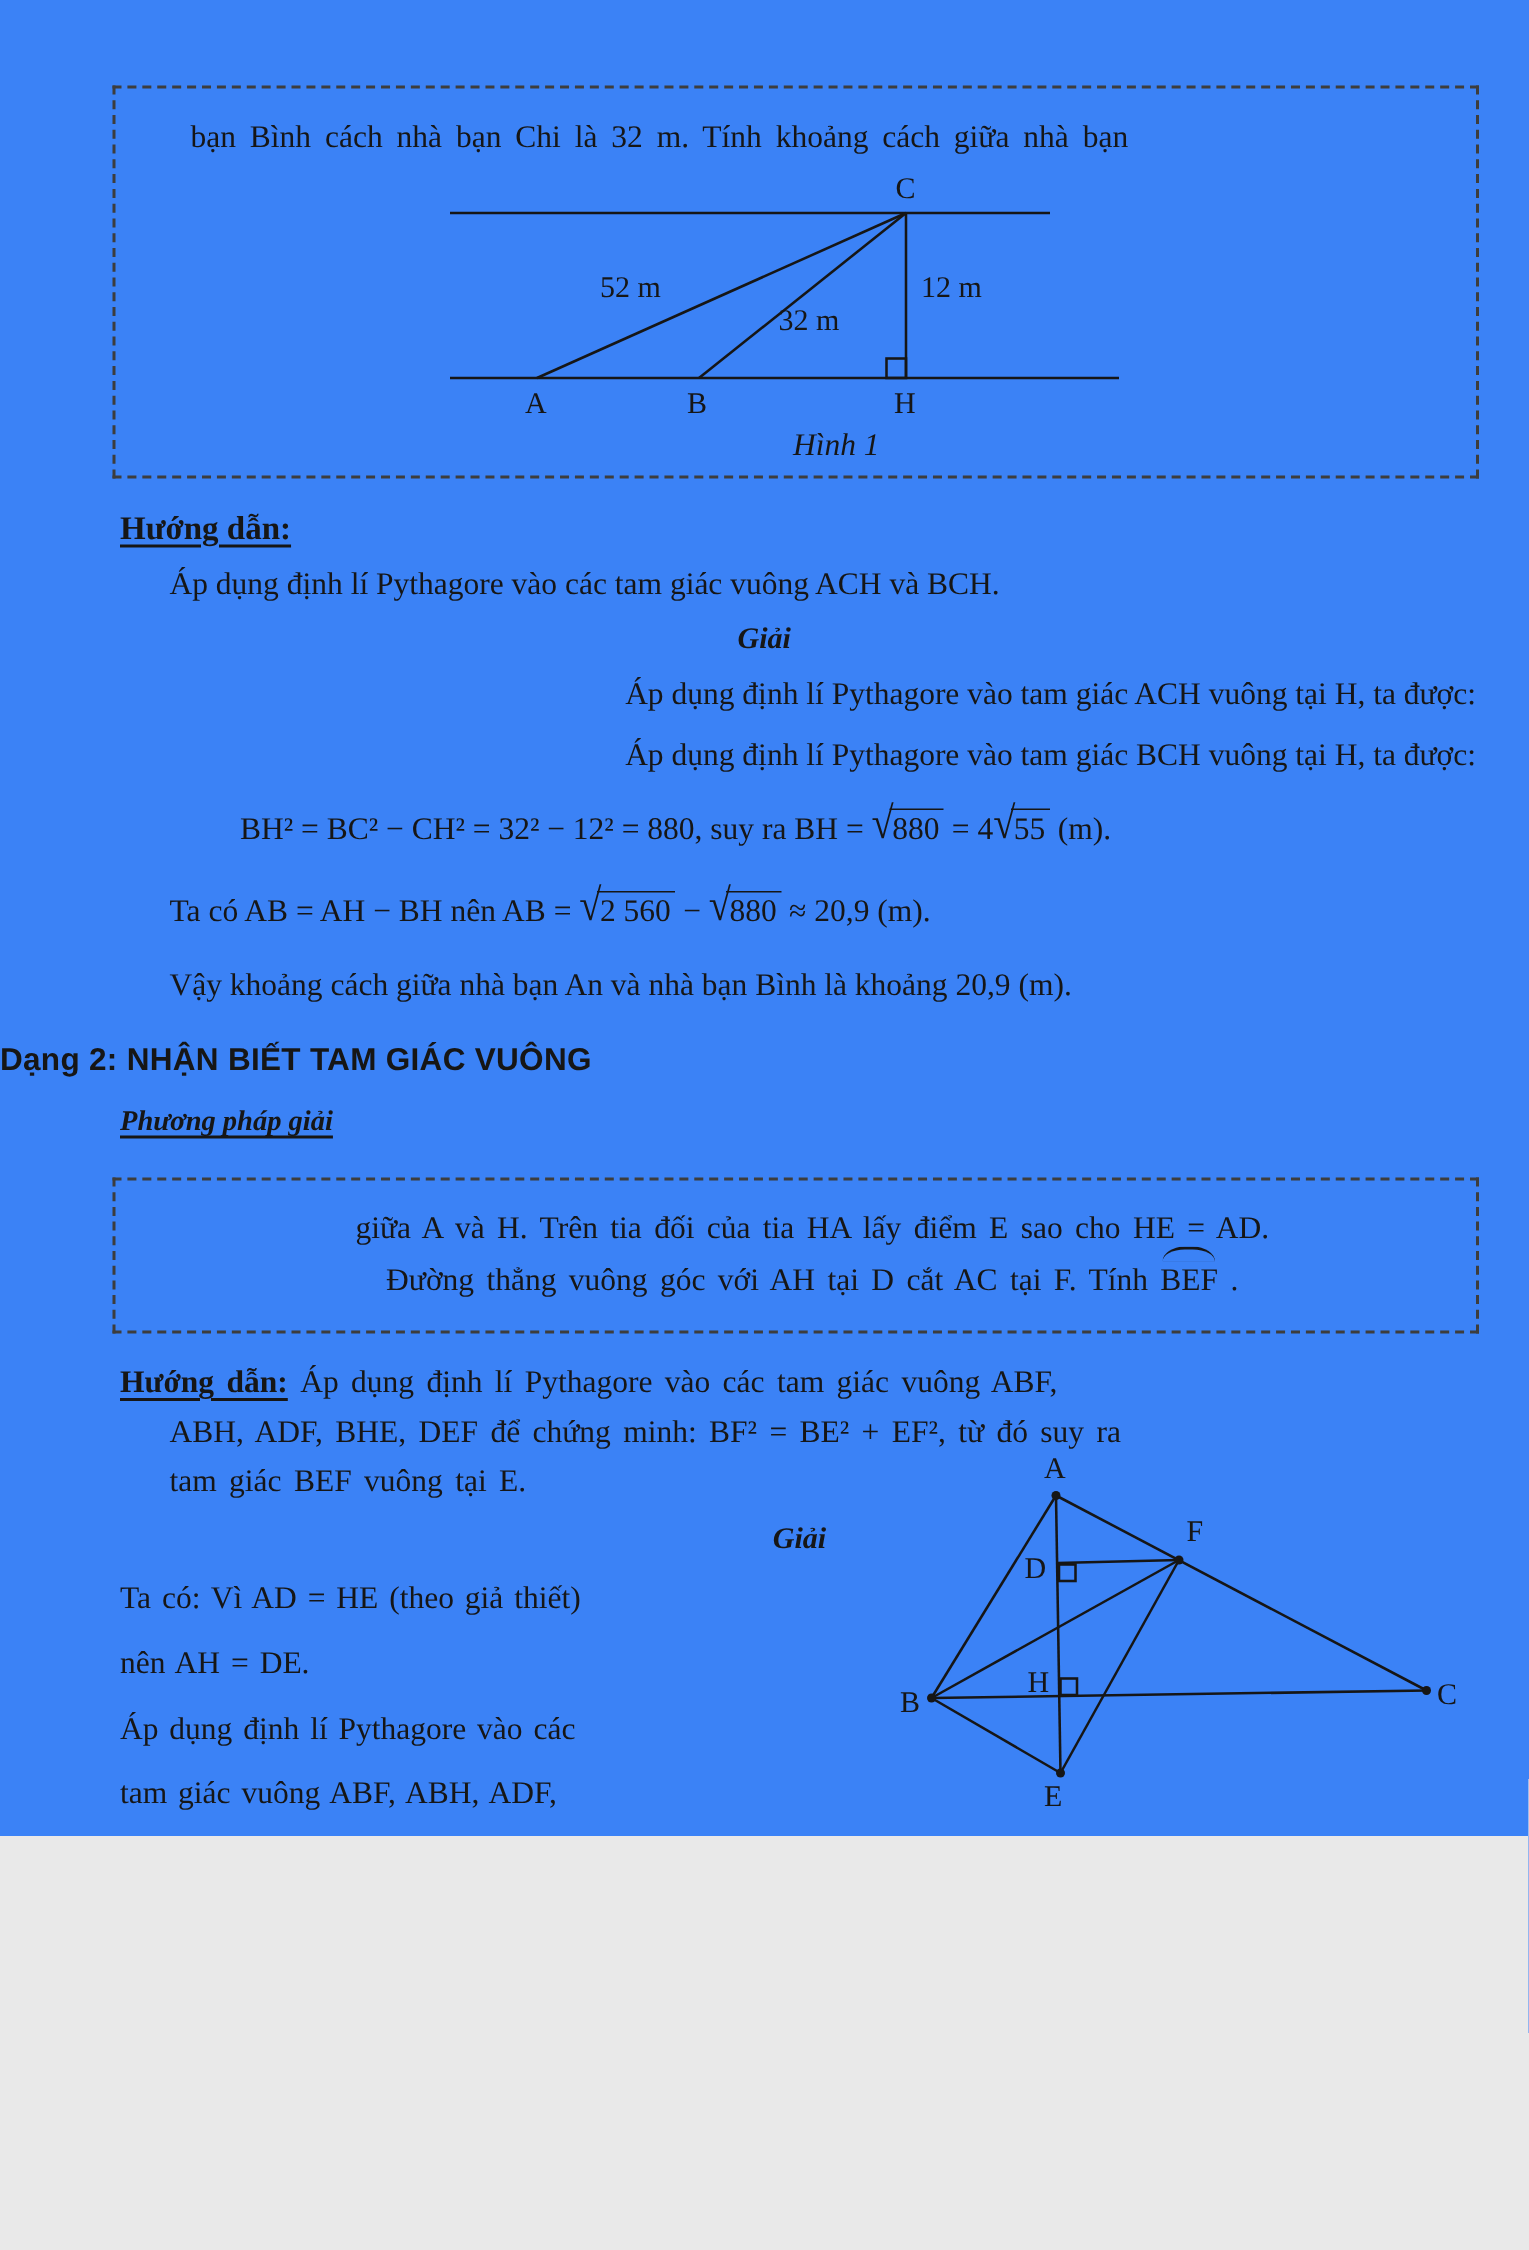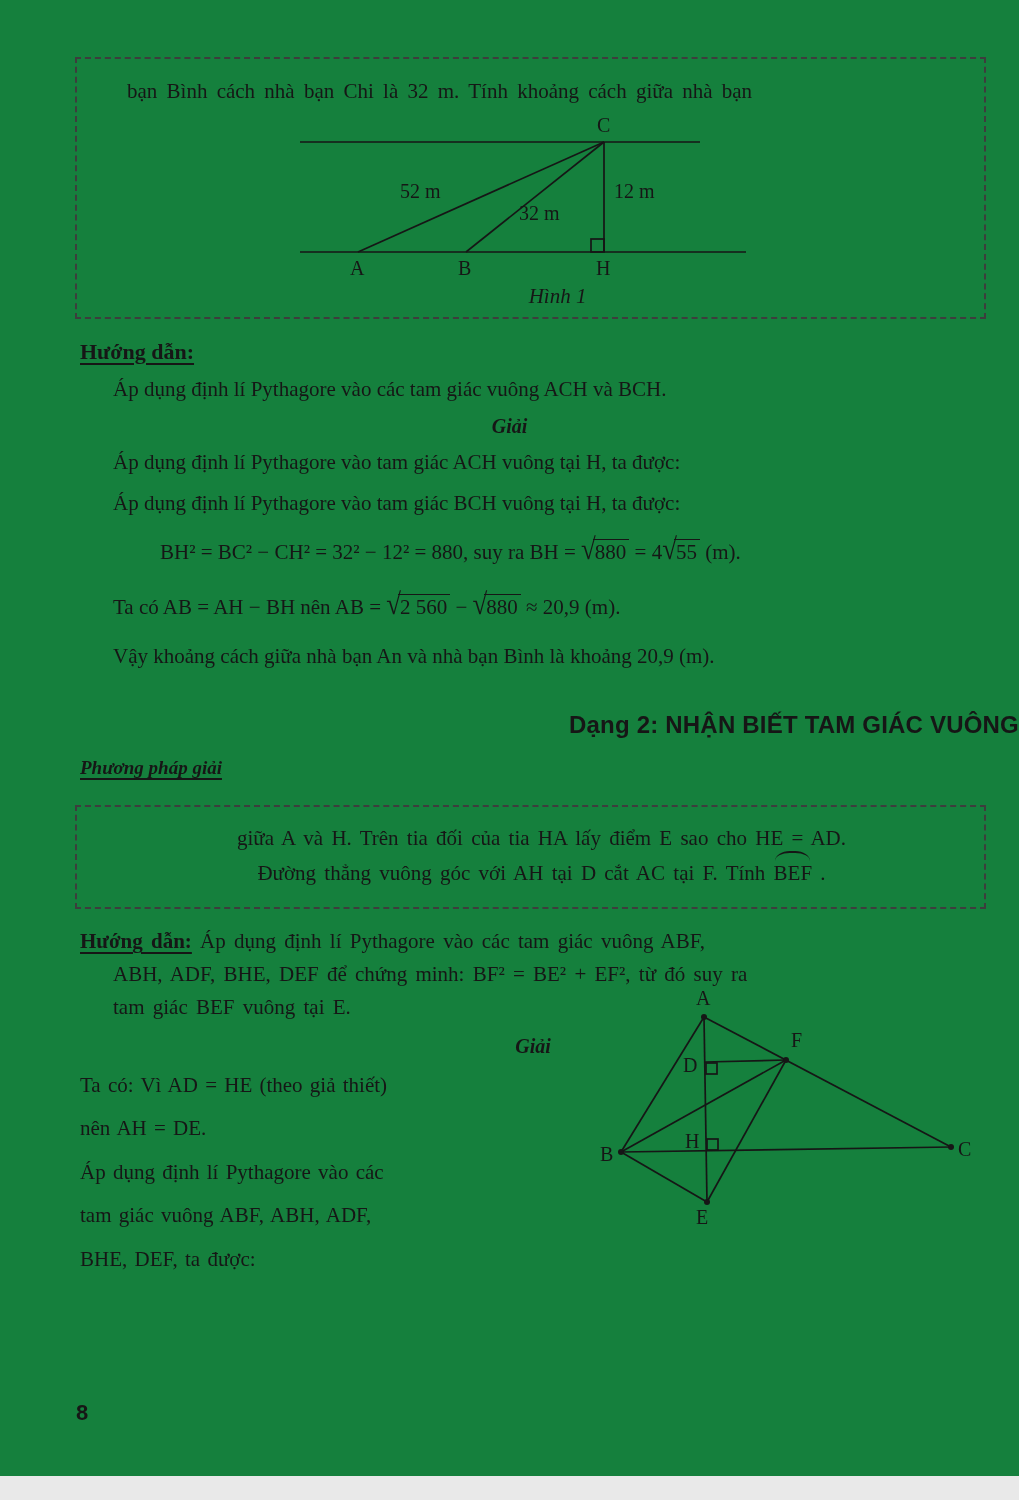--- a/index.html
+++ b/index.html
@@ -1,42 +1,42 @@
 <!DOCTYPE html>
 <html><head>
 <meta charset="utf-8">
 <style>
   html,body { margin:0; padding:0; background:#e9e9e9; }
   .page {
-    position:relative; width:1019px; height:1476px; background:#15803d;
+    position:relative; width:1019px; height:1224px; background:#3b82f6;
     font-family:"Liberation Serif", serif; color:#161616; font-size:21px;
     margin:0 auto; overflow:hidden;
   }
   .dashed-box { border:2.2px dashed #3d3d3d; }
   .problem-box { margin:57px 33px 0 75px; padding:15px 22px 2px 36px; }
   .pb-line { margin:2px 0; line-height:1.5; word-spacing:4px; }
   .pb-line.first { text-indent:14px; }
 
   .fig1-wrap { text-align:center; margin-top:4px; }
   .fig-caption { font-style:italic; font-size:21px; margin:-4px 0 6px 40px; }
 
   .underl { font-weight:bold; text-decoration:underline; text-underline-offset:4px; text-decoration-thickness:2px; }
   .guide1-heading { margin:20px 0 0 80px; font-size:22px; }
   .guide-intro { margin:9px 35px 0 113px; line-height:1.5; }
   .solution-label { text-align:center; font-weight:bold; font-style:italic; margin-top:10px; font-size:20px; }
-  .para { margin:9px 35px 0 113px; line-height:1.5; }
+  .para { margin:9px 35px 0 113px; line-height:1.5;text-align:right; }
   .formula { margin:12px 35px 0 160px; line-height:1.45; }
   .formula-flow { margin:16px 35px 0 113px; line-height:1.45; }
 
   .sqrt { display:inline-block; white-space:nowrap; }
   .rad { display:inline-block; font-size:1.28em; transform:scaleY(1.12); transform-origin:center 80%; margin-right:-3px; }
   .radicand { display:inline-block; border-top:1.8px solid #161616; padding:0 3px 0 2px; line-height:1.2; }
 
-  .section-title { text-align:right; font-weight:bold; margin-top:40px;
-    font-family:"Liberation Sans", sans-serif; font-size:24px; letter-spacing:0.2px; }
+  .section-title { text-align:left; font-weight:bold; margin-top:24px;
+    font-family:"Liberation Sans", sans-serif; font-size:21px; letter-spacing:0.2px; }
   .method-heading { margin:18px 0 0 80px; font-weight:bold; font-style:italic;
     text-decoration:underline; text-underline-offset:4px; text-decoration-thickness:2px; font-size:19px; }
   .solid-box { border:2px solid #2f2f2f; margin:12px 33px 0 75px; padding:13px 22px 14px 38px; line-height:1.55; word-spacing:2px; }
 
   .example-box { margin:26px 33px 0 75px; padding:14px 16px 16px 16px; line-height:1.66; }
   .ex-line { word-spacing:3px; }
   .ex-indent { margin-left:22px;text-align:center; }
 
   .bottom { position:relative; margin:16px 33px 0 80px; }
   .g2-line { line-height:1.58; word-spacing:3px; }

